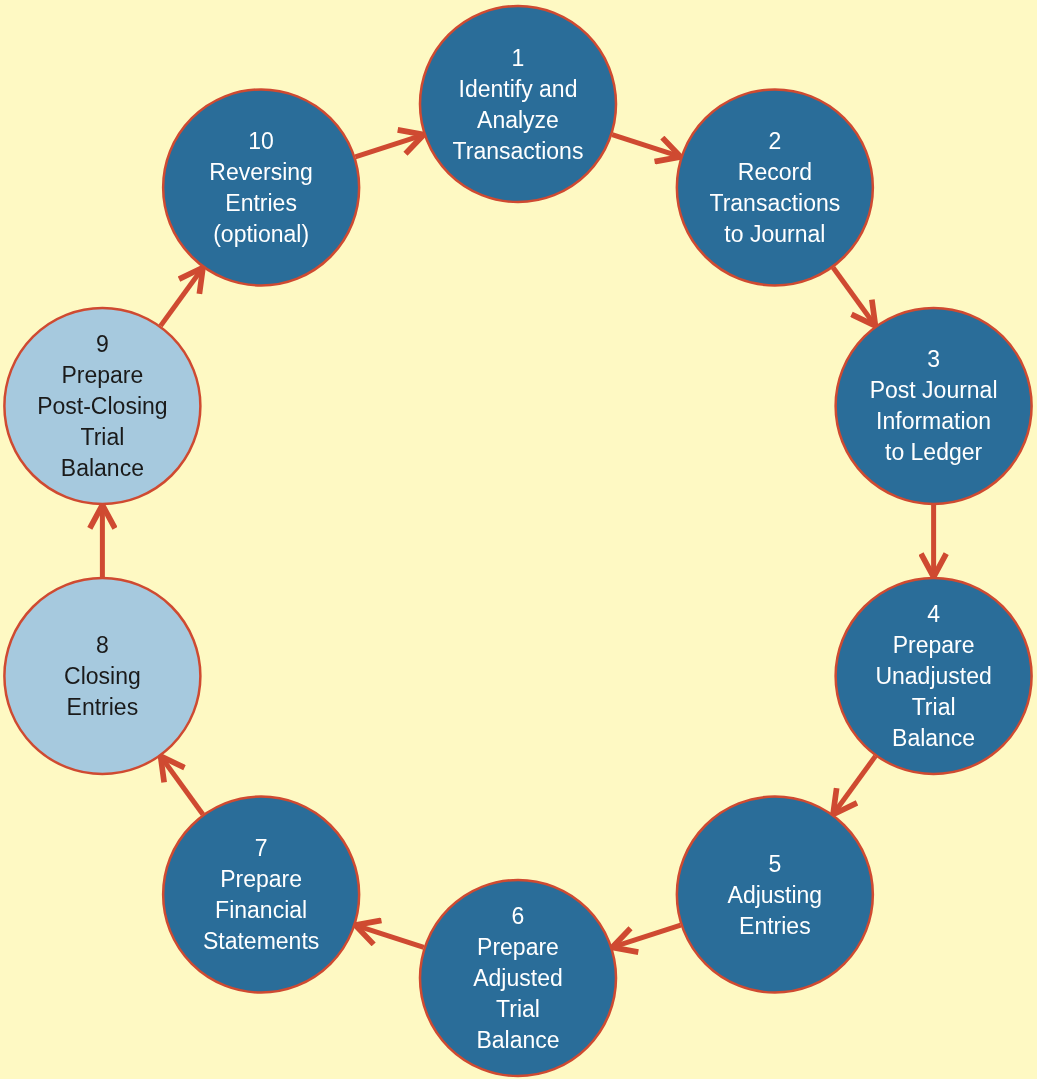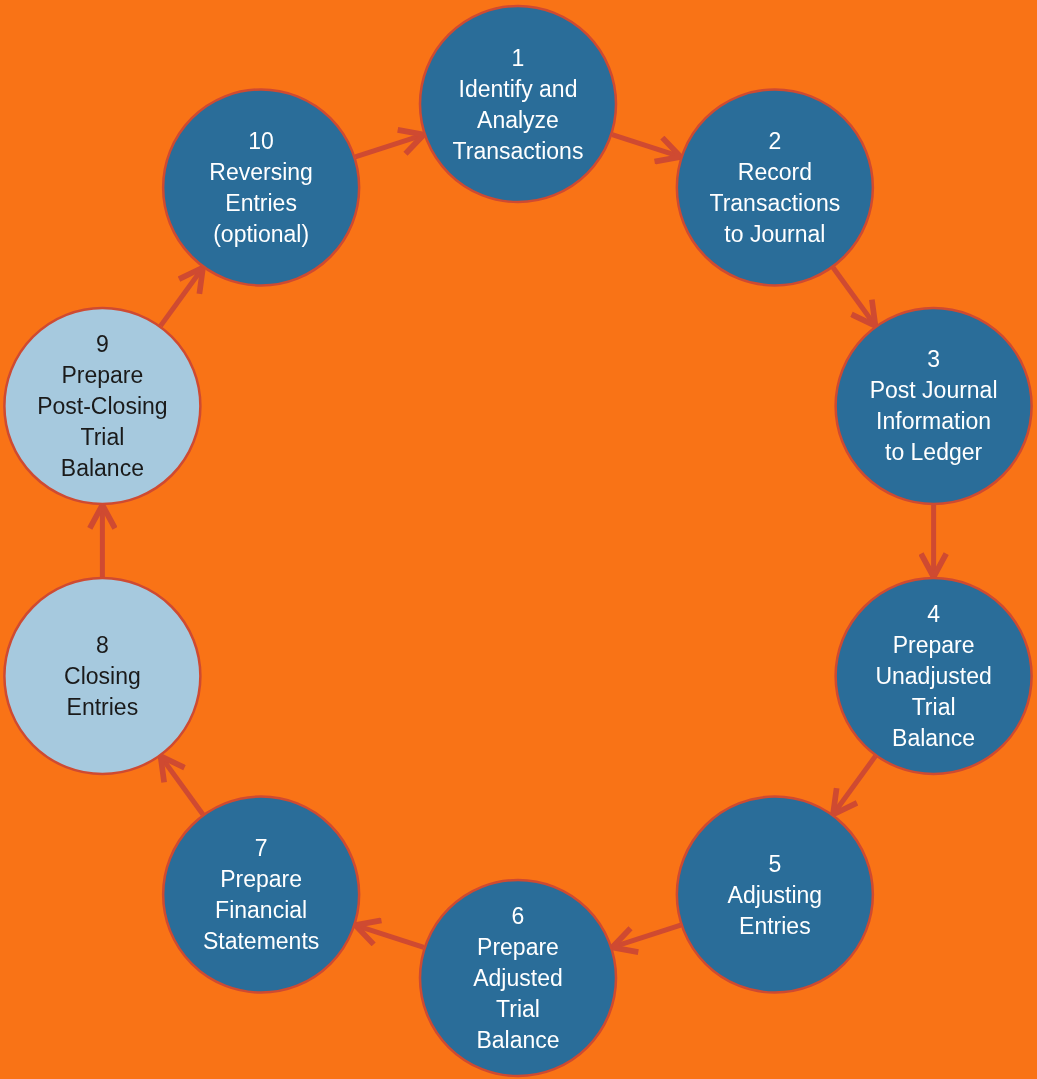--- a/index.html
+++ b/index.html
@@ -8,21 +8,21 @@
     background: #ffffff;
     width: 1037px;
     height: 1079px;
     overflow: hidden;
     font-family: "Liberation Sans", "DejaVu Sans", sans-serif;
   }
   .canvas {
     position: relative;
     width: 1037px;
     height: 1079px;
-    background: #f97316;
+    background: #fef9c3;
   }
   svg { display: block; }
   text {
     font-family: "Liberation Sans", "DejaVu Sans", sans-serif;
     font-size: 23px;
     text-anchor: middle;
   }
 </style>
 </head>
 <body>

